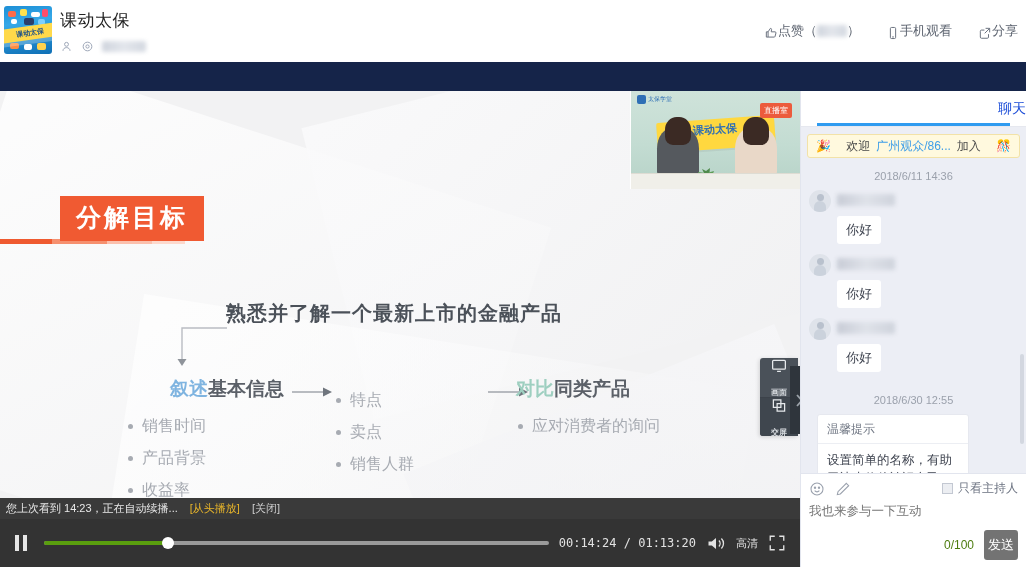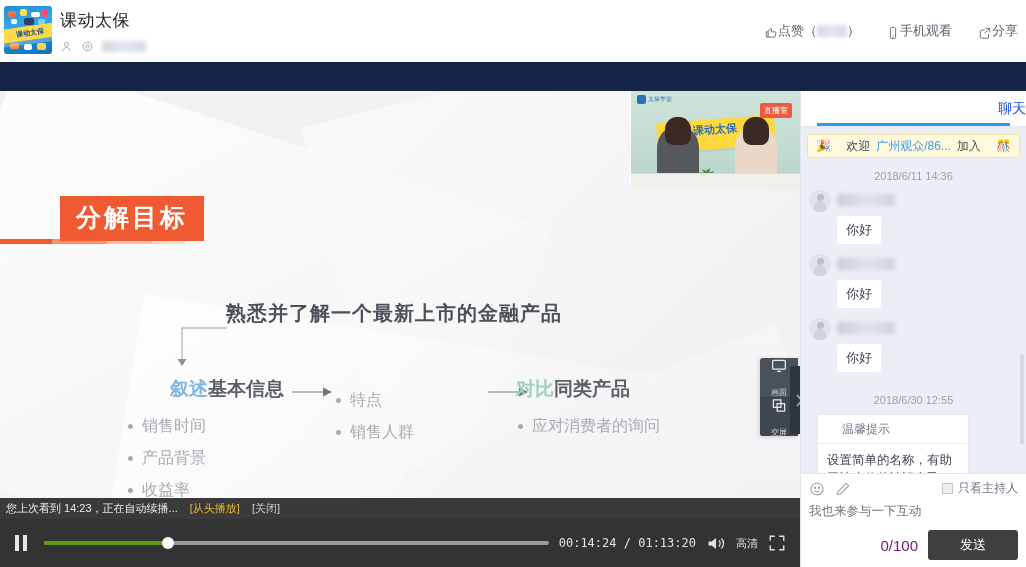--- a/index.html
+++ b/index.html
@@ -178,21 +178,21 @@
 
   
   .dock {
     position: absolute; left: 760px; top: 267px; width: 38px;
     background: #4a5159; border-radius: 3px 0 0 3px; overflow: hidden;
     box-shadow: -1px 1px 4px rgba(0,0,0,.15);
   }
   .dock-btn {
     width: 38px; height: 39px; color: #e8ebee; display: flex;
     flex-direction: column; align-items: center; justify-content: center;
-    cursor: pointer; gap: 15px;
+    cursor: pointer; gap: 15px; font-weight: bold;
   }
   .dock-btn + .dock-btn { border-top: 1px solid #3c424a; background: #3f464e; }
   .dock-lbl { font-size: 8px; line-height: 9px; color: #d7dbdf; }
   .dock-tail {
     position: absolute; left: 790px; top: 275px; width: 18px; height: 68px;
     background: #2f353c; border-radius: 0 4px 4px 0;
     display: flex; align-items: center; justify-content: center;
     color: #9aa1a8; font-size: 11px; cursor: pointer;
   }
 
@@ -283,21 +283,21 @@
   .bubble {
     margin: 0 0 10px 28px; background: #fff; border-radius: 3px;
     padding: 5px 9px; font-size: 13px; color: #3f4450; display: inline-block;
   }
 
   .tip-card {
     margin: 0 8px; background: #fff; border: 1px solid #e6e8ef; border-radius: 3px;
     width: 152px; position: relative;
   }
   .tip-head {
-    padding: 6px 24px 5px; font-size: 12px; color: #6f7683;
+    padding: 6px 9px 5px; font-size: 12px; color: #6f7683;
     border-bottom: 1px solid #eceef3;
   }
   .tip-body { padding: 7px 9px 9px; font-size: 12.5px; color: #3f4450; line-height: 18px; }
 
   .composer {
     background: #fff; border-top: 1px solid #e2e5ee; padding: 6px 8px 6px;
     height: 94px; position: relative;
   }
   .comp-top { display: flex; align-items: center; gap: 10px; }
   .comp-ico { color: #9aa1ad; cursor: pointer; display: inline-flex; }
@@ -306,24 +306,24 @@
     font-size: 12px; color: #6b7280; cursor: pointer;
   }
   .chk { width: 11px; height: 11px; border: 1px solid #c3c8d2; background: #eceef2; display: inline-block; }
   .comp-input {
     margin-top: 7px; font-size: 12.5px; color: #9aa1ad; border: none; outline: none;
     width: 100%; background: transparent; font-family: inherit;
   }
   .comp-bottom {
     position: absolute; right: 8px; bottom: 7px; display: flex; align-items: center; gap: 10px;
   }
-  .counter { font-size: 15px; color: #701a75; }
+  .counter { font-size: 12px; color: #4d7c0f; }
   .send-btn {
-    background: #404040; color: #fff; border: none; font-size: 13px;
-    padding: 6px 32px; border-radius: 3px; cursor: pointer; font-family: inherit;
+    background: #737373; color: #fff; border: none; font-size: 13px;
+    padding: 6px 4px; border-radius: 3px; cursor: pointer; font-family: inherit;
   }
   .scroll-track {
     position: absolute; right: 1px; top: 46px; width: 4px; height: 300px;
     background: transparent;
   }
   .scroll-thumb { position: absolute; right: 1px; top: 150px; width: 4px; height: 90px; background: #d3d7e0; border-radius: 2px; }
   svg { display: block; }
 </style>
 </head>
 <body>
@@ -438,20 +438,21 @@
       <div class="arrow-h ah1">
         <svg width="40" height="12" viewBox="0 0 40 12">
           <line x1="0" y1="6" x2="31" y2="6" stroke="#9ba0a7" stroke-width="1.4"></line>
           <path d="M40 6 l-9 -4.5 v9 z" fill="#6f757d"></path>
         </svg>
       </div>
 
       <div class="col col2">
         <ul class="col-list">
           <li>特点</li>
+          <li>卖点</li>
           <li>销售人群</li>
 
         </ul>
 
       </div>
 
       <div class="arrow-h ah2">
         <svg width="40" height="12" viewBox="0 0 40 12">
           <line x1="0" y1="6" x2="31" y2="6" stroke="#9ba0a7" stroke-width="1.4"></line>
           <path d="M40 6 l-9 -4.5 v9 z" fill="#6f757d"></path>

